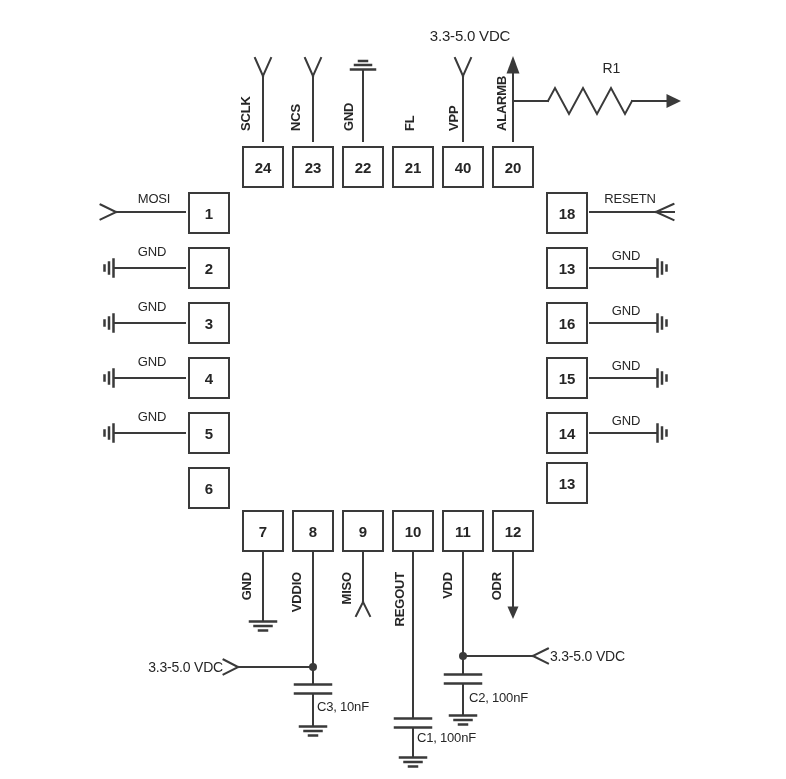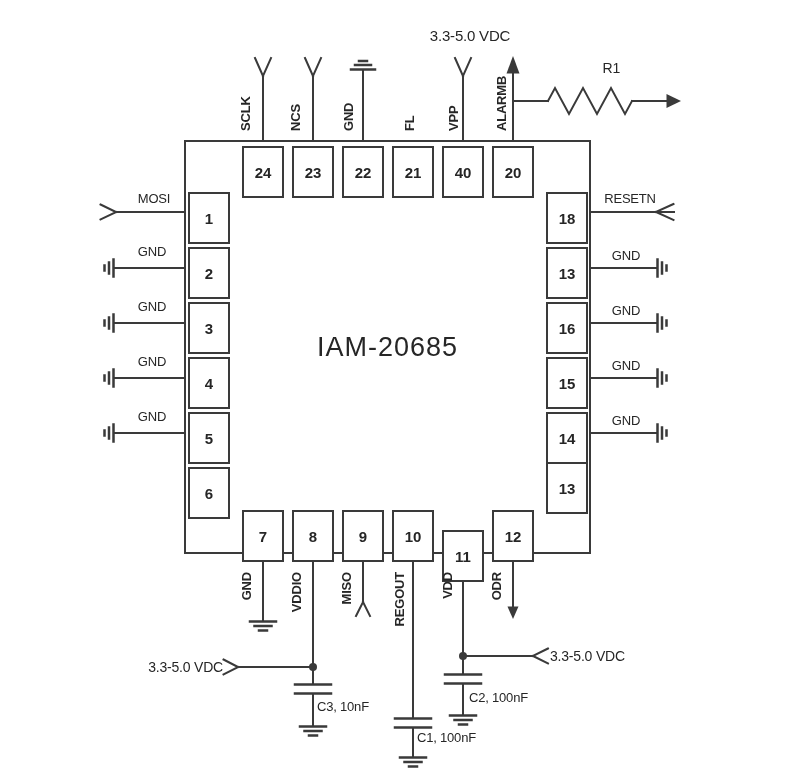--- a/index.html
+++ b/index.html
@@ -10,21 +10,21 @@
   .wires{position:absolute;left:0;top:0;}
   .chip{
     position:absolute;left:184px;top:140px;width:407px;height:414px;
     border:2px solid #3a3a3a;box-sizing:border-box;
     display:flex;align-items:center;justify-content:center;
   }
   .chip-name{
     font-size:27px;font-weight:normal;letter-spacing:1px;color:#262626;
   }
   .pin{
-    position:absolute;width:42px;height:52px;border:2px solid #3a3a3a;
+    position:absolute;width:42px;height:42px;border:2px solid #3a3a3a;
     box-sizing:border-box;background:#fff;display:flex;align-items:center;
     justify-content:center;font-size:15px;font-weight:bold;color:#262626;
   }
   .hlabel{
     position:absolute;height:16px;line-height:16px;font-size:13px;
     font-weight:normal;letter-spacing:-0.2px;white-space:nowrap;color:#262626;
   }
   .vlabel{
     position:absolute;height:16px;line-height:16px;font-size:13px;
     font-weight:bold;letter-spacing:-0.2px;white-space:nowrap;color:#262626;
@@ -145,36 +145,33 @@
         </g>
       </g>
 
       <g>
         <path d="M513,553 V608"></path>
         <path d="M513,619 L507.5,606.5 L518.5,606.5 Z" fill="#3a3a3a" stroke="none"></path>
       </g>
     </g>
   </svg>
 
-  <div class="chip">
-    <div class="chip-name">IAM-20685</div>
-  </div>
 
   <div class="pin" style="left:242px;top:146px">24</div>
   <div class="pin" style="left:292px;top:146px">23</div>
   <div class="pin" style="left:342px;top:146px">22</div>
   <div class="pin" style="left:392px;top:146px">21</div>
   <div class="pin" style="left:442px;top:146px">40</div>
   <div class="pin" style="left:492px;top:146px">20</div>
 
   <div class="pin" style="left:242px;top:510px">7</div>
   <div class="pin" style="left:292px;top:510px">8</div>
   <div class="pin" style="left:342px;top:510px">9</div>
   <div class="pin" style="left:392px;top:510px">10</div>
-  <div class="pin" style="left:442px;top:530px">11</div>
+  <div class="pin" style="left:442px;top:510px">11</div>
   <div class="pin" style="left:492px;top:510px">12</div>
 
   <div class="pin" style="left:188px;top:192px">1</div>
   <div class="pin" style="left:188px;top:247px">2</div>
   <div class="pin" style="left:188px;top:302px">3</div>
   <div class="pin" style="left:188px;top:357px">4</div>
   <div class="pin" style="left:188px;top:412px">5</div>
   <div class="pin" style="left:188px;top:467px">6</div>
 
   <div class="pin" style="left:546px;top:192px">18</div>

